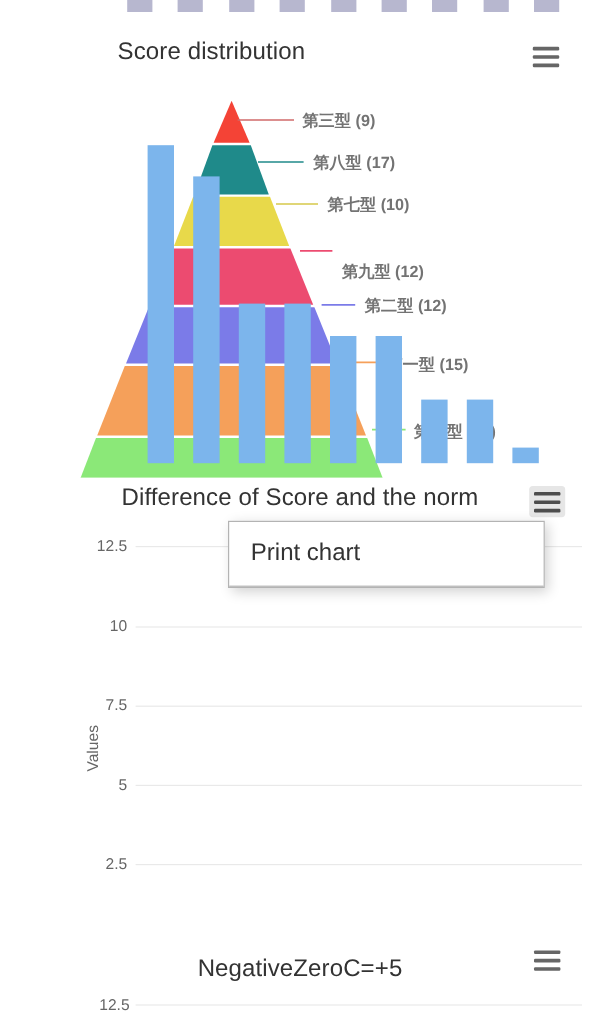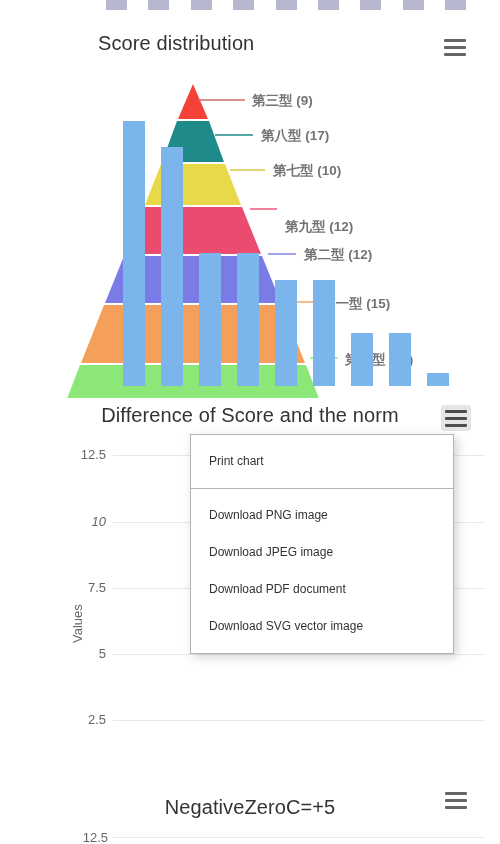--- a/index.html
+++ b/index.html
@@ -150,21 +150,21 @@
     background: #ffffff;
     border: 1px solid #b3b3b3;
     box-shadow: 3px 3px 10px rgba(0,0,0,.18);
     z-index: 50;
     padding: 0;
   }
   .menu-group { padding: 8px 0; }
   .menu-divider { height: 1px; background: #b3b3b3; }
   .menu-item {
     padding: 8px 18px;
-    font-size: 12px;
+    font-size: 20px;
     color: #333333;
     line-height: 21px;
     cursor: pointer;
     white-space: nowrap;
   }
 
   
   #barchart3-panel { top: 776px; height: 68px; overflow: hidden; }
   #barchart3-title-row { position: relative; height: 38px; }
   #barchart3-title-row .chart-title {
@@ -265,21 +265,21 @@
 
     <div class="axis-label-y" style="left:70px; top:245px;">Values</div>
 
     <div class="gridline" style="top:57px;"></div>
     <div class="gridline" style="top:124px;"></div>
     <div class="gridline" style="top:190px;"></div>
     <div class="gridline" style="top:256px;"></div>
     <div class="gridline" style="top:322px;"></div>
 
     <div class="tick" style="left:58px; top:49px;">12.5</div>
-    <div class="tick" style="left:58px; top:116px;font-style:italic;">10</div>
+    <div class="tick" style="left:58px; top:116px;">10</div>
     <div class="tick" style="left:58px; top:182px;">7.5</div>
     <div class="tick" style="left:58px; top:248px;">5</div>
     <div class="tick" style="left:58px; top:314px;">2.5</div>
 
     <div class="bar" style="left:123px; bottom:12px; width:22px; height:265px;"></div>
     <div class="bar" style="left:161px; bottom:12px; width:22px; height:239px;"></div>
     <div class="bar" style="left:199px; bottom:12px; width:22px; height:133px;"></div>
     <div class="bar" style="left:237px; bottom:12px; width:22px; height:133px;"></div>
     <div class="bar" style="left:275px; bottom:12px; width:22px; height:106px;"></div>
     <div class="bar" style="left:313px; bottom:12px; width:22px; height:106px;"></div>
@@ -287,26 +287,20 @@
     <div class="bar" style="left:389px; bottom:12px; width:22px; height:53px;"></div>
     <div class="bar" style="left:427px; bottom:12px; width:22px; height:13px;"></div>
   </div>
 </div>
 
 <div id="export-menu">
   <div class="menu-group">
     <div class="menu-item">Print chart</div>
   </div>
   <div class="menu-divider"></div>
-  <div class="menu-group">
-    <div class="menu-item">Download PNG image</div>
-    <div class="menu-item">Download JPEG image</div>
-    <div class="menu-item">Download PDF document</div>
-    <div class="menu-item">Download SVG vector image</div>
-  </div>
 </div>
 
 <div class="panel" id="barchart3-panel">
   <div id="barchart3-title-row">
     <div class="chart-title">NegativeZeroC=+5</div>
     <div class="hamburger" id="barchart3-menu-btn">
       <span></span>
       <span></span>
       <span></span>
     </div>

